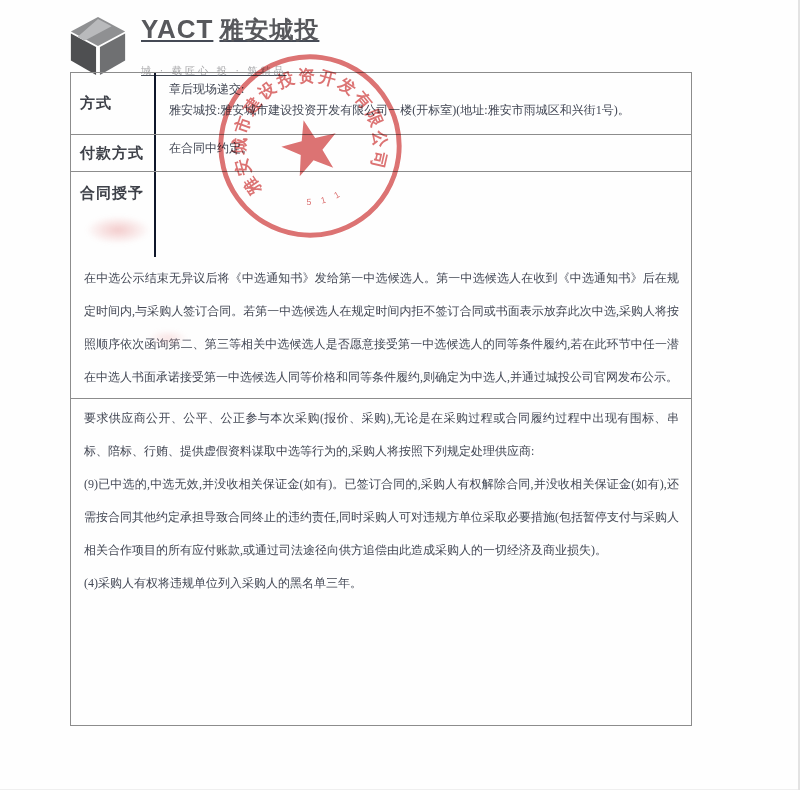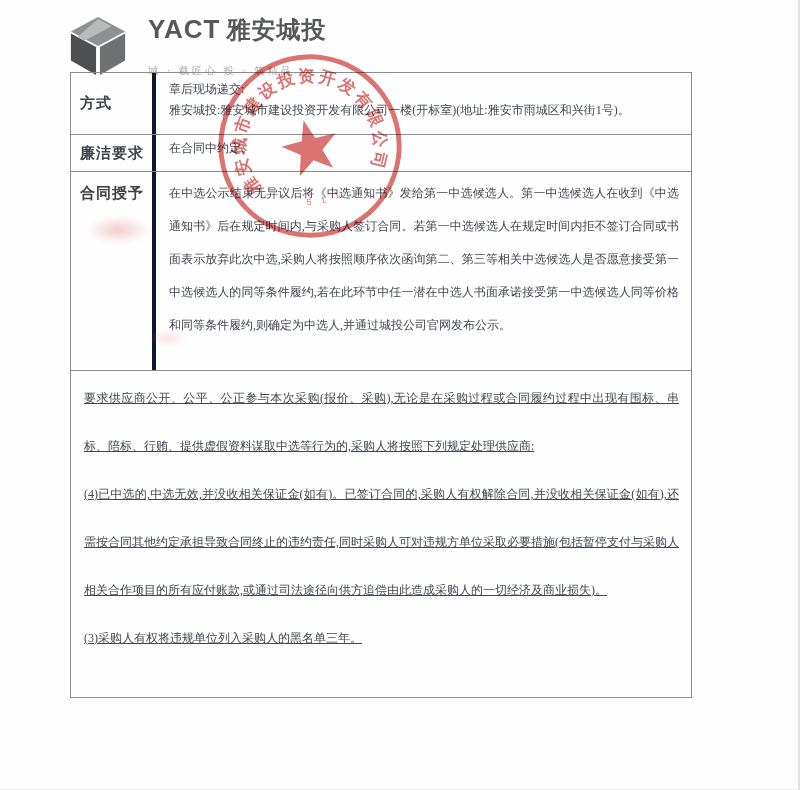--- a/index.html
+++ b/index.html
@@ -6,55 +6,55 @@
   .page{
     position:relative;
     width:800px;height:790px;
     background:#fefefe;
     font-family:"Liberation Serif", serif;
     color:#454a55;
     overflow:hidden;
     box-shadow:inset -2px 0 0 #e3e3e3, inset 0 -1px 0 #efefef;
   }
   
-  .brand{position:absolute;left:68px;top:14px;display:flex;align-items:center;gap:20px;}
+  .brand{position:absolute;left:68px;top:14px;display:flex;align-items:center;gap:13px;text-decoration:underline;}
   .cube{width:60px;height:62px;}
   .brand-text{display:flex;flex-direction:column;}
   .brand-name{font-family:"Liberation Sans",sans-serif;font-weight:bold;
     font-size:26px;color:#57585c;letter-spacing:1px;line-height:30px;white-space:nowrap;}
   .brand-name .zh{font-size:24px;margin-left:6px;}
   .brand-tagline{font-family:"Liberation Sans",sans-serif;font-size:10px;color:#a6a6a8;
     letter-spacing:3px;margin-top:19px;white-space:nowrap;}
   
   .doc-table{
     position:absolute;left:70px;top:72px;width:622px;
     border:1px solid #8c8c8c;box-sizing:border-box;
     background:transparent;
   }
   .t-row{display:flex;box-sizing:border-box;}
   .t-row + .t-row{border-top:1px solid #8c8c8c;}
   .t-label{
-    width:85px;flex:0 0 85px;border-right:4px solid #0f172a;box-sizing:border-box;
+    width:85px;flex:0 0 85px;border-right:2px solid #0f172a;box-sizing:border-box;
     font-family:"Liberation Sans",sans-serif;font-weight:bold;font-size:15px;color:#3e4149;
     display:flex;align-items:center;padding-left:9px;letter-spacing:1px;
   }
   .t-label.top{align-items:flex-start;padding-top:12px;}
   .t-content{
     flex:1;box-sizing:border-box;padding:4px 12px 4px 13px;
     font-size:12px;color:#424754;text-align:justify;
   }
   .t-content p{margin:0;}
   .row-1 .t-content{line-height:21px;padding-top:6px;}
   .row-1{min-height:61px;}
   .row-2{min-height:37px;}
   .row-2 .t-content{display:flex;line-height:18px;}
-  .row-3{min-height:199px;}
+  .row-3{min-height:199px;flex-direction:column;}
   .row-3 .t-content{line-height:33px;padding-top:5px;}
   .row-4{min-height:327px;}
-  .row-4 .t-content{line-height:48px;padding-top:3px;text-decoration:underline;}
+  .row-4 .t-content{line-height:33px;padding-top:3px;}
   
   .seal{
     position:absolute;left:212px;top:48px;width:196px;height:196px;
     transform:rotate(-14deg);
     opacity:.78;mix-blend-mode:multiply;pointer-events:none;
   }
   .smudge{
     position:absolute;left:86px;top:216px;width:64px;height:28px;border-radius:50%;
     background:radial-gradient(closest-side,rgba(226,120,120,.38),rgba(226,120,120,0));
     filter:blur(2px);pointer-events:none;
@@ -87,38 +87,38 @@
 
     <div class="t-row row-1">
       <div class="t-label">方式</div>
       <div class="t-content">
         <p>章后现场递交:</p>
         <p>雅安城投:雅安城市建设投资开发有限公司一楼(开标室)(地址:雅安市雨城区和兴街1号)。</p>
       </div>
     </div>
 
     <div class="t-row row-2">
-      <div class="t-label">廉洁要求</div>
+      <div class="t-label">付款方式</div>
       <div class="t-content">
         <p>在合同中约定。</p>
       </div>
     </div>
 
     <div class="t-row row-3">
       <div class="t-label top">合同授予</div>
       <div class="t-content">
         <p>在中选公示结束无异议后将《中选通知书》发给第一中选候选人。第一中选候选人在收到《中选通知书》后在规定时间内,与采购人签订合同。若第一中选候选人在规定时间内拒不签订合同或书面表示放弃此次中选,采购人将按照顺序依次函询第二、第三等相关中选候选人是否愿意接受第一中选候选人的同等条件履约,若在此环节中任一潜在中选人书面承诺接受第一中选候选人同等价格和同等条件履约,则确定为中选人,并通过城投公司官网发布公示。</p>
       </div>
     </div>
 
     <div class="t-row row-4">
       <div class="t-content">
         <p>要求供应商公开、公平、公正参与本次采购(报价、采购),无论是在采购过程或合同履约过程中出现有围标、串标、陪标、行贿、提供虚假资料谋取中选等行为的,采购人将按照下列规定处理供应商:</p>
-        <p>(4)已中选的,中选无效,并没收相关保证金(如有)。已签订合同的,采购人有权解除合同,并没收相关保证金(如有),还需按合同其他约定承担导致合同终止的违约责任,同时采购人可对违规方单位采取必要措施(包括暂停支付与采购人相关合作项目的所有应付账款,或通过司法途径向供方追偿由此造成采购人的一切经济及商业损失)。</p>
-        <p>(3)采购人有权将违规单位列入采购人的黑名单三年。</p>
+        <p>(9)已中选的,中选无效,并没收相关保证金(如有)。已签订合同的,采购人有权解除合同,并没收相关保证金(如有),还需按合同其他约定承担导致合同终止的违约责任,同时采购人可对违规方单位采取必要措施(包括暂停支付与采购人相关合作项目的所有应付账款,或通过司法途径向供方追偿由此造成采购人的一切经济及商业损失)。</p>
+        <p>(4)采购人有权将违规单位列入采购人的黑名单三年。</p>
       </div>
     </div>
 
   </div>
 
   <div class="smudge"></div>
   <div class="smudge2"></div>
 
   <svg class="seal" viewBox="0 0 200 200">
     <defs>

